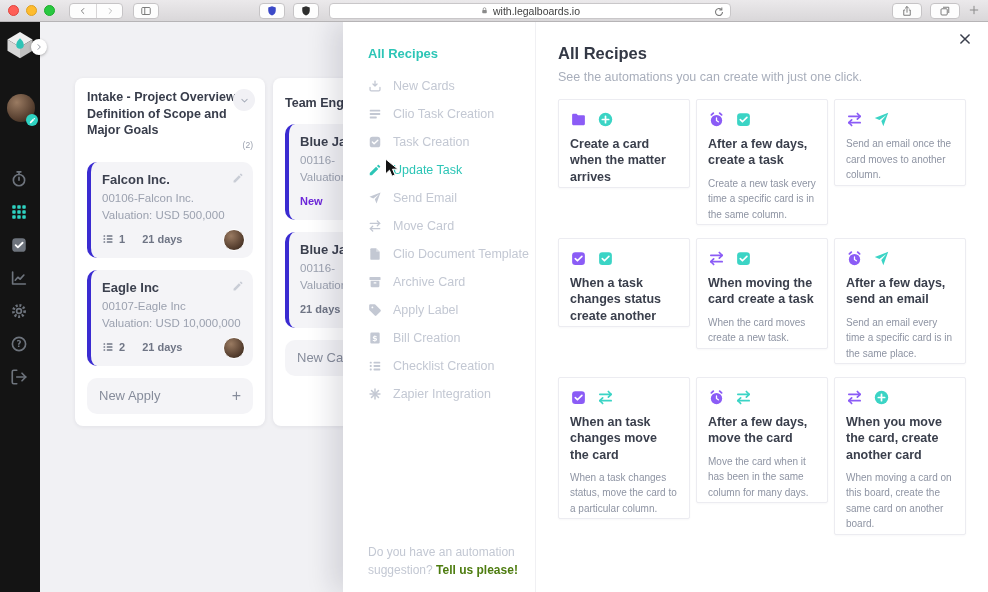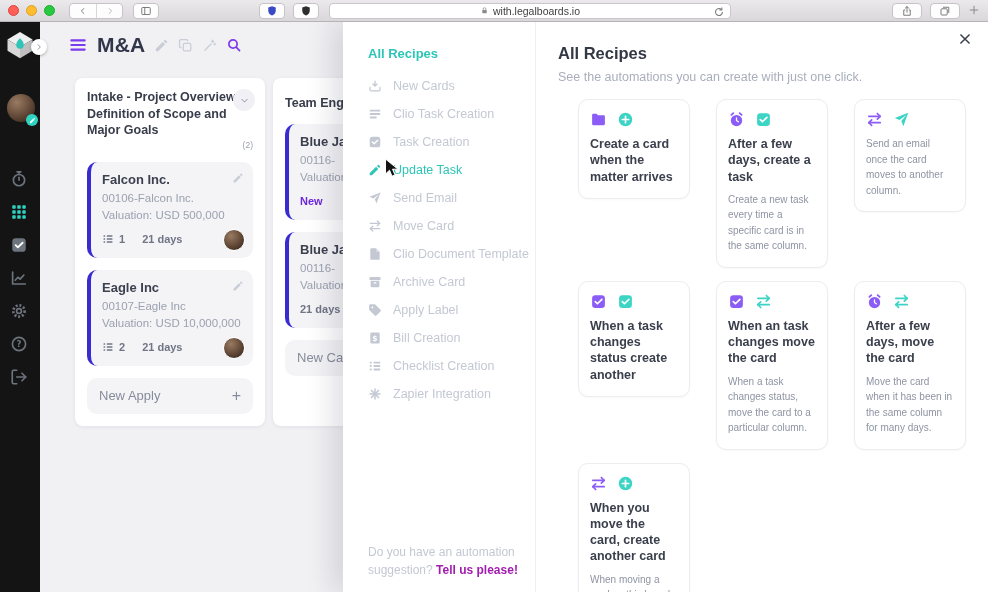--- a/index.html
+++ b/index.html
@@ -86,29 +86,29 @@
   .overlay { position:absolute; left:343px; top:0; right:0; bottom:0; display:flex; z-index:20; }
   .rmenu { width:194px; background:#fff; border-right:1px solid #f0f0f3;
     box-shadow:-10px 0 26px rgba(20,20,50,.14); padding:24px 0 0 25px; position:relative; }
   .rmenu-item { display:flex; align-items:center; gap:11px; margin-bottom:13px; height:15px;
     font-size:12.5px; color:#c3c8d3; cursor:pointer; white-space:nowrap; }
   .rmenu-item svg { width:14px; height:14px; flex:0 0 auto; }
   .rmenu-item.head { color:#2cc5b6; font-weight:bold; font-size:13px; margin-bottom:17px; }
   .rmenu-item.hover { color:#2cc5b6; }
   .rmenu-footer { position:absolute; left:25px; bottom:12px; width:150px; font-size:12px;
     color:#c3c8d3; line-height:1.55; }
-  .rmenu-footer a { color:#a21caf; font-weight:bold; text-decoration:none; cursor:pointer;margin-top:30px; }
+  .rmenu-footer a { color:#4d7c0f; font-weight:bold; text-decoration:none; cursor:pointer;margin-top:30px; }
 
   .rpanel { flex:1; background:#fff; padding:20px 22px; position:relative; }
   .rpanel-title { font-size:16.5px; font-weight:bold; color:#333845; margin-top:2px; }
   .rpanel-sub { font-size:12.5px; color:#a8aebb; margin-top:7px; }
   .rpanel-close { position:absolute; top:10px; right:16px; width:14px; height:14px; color:#3a3f4c; cursor:pointer; }
   .rgrid { margin-top:15px; display:grid; grid-template-columns:repeat(3,132px); column-gap:6px; row-gap:13px; align-items:start; }
-  .rcard { background:#fff; border:1px solid #ececf1; border-radius:10px; padding:11px 11px 13px;
-    box-shadow:0 1px 2px rgba(20,20,50,.03); cursor:pointer;margin-left:20px; }
+  .rcard { background:#fff; border:1px solid #ececf1; border-radius:2px; padding:11px 11px 2px;
+    box-shadow:0 1px 2px rgba(20,20,50,.03); cursor:pointer; }
   .rcard-icons { display:flex; gap:10px; margin-bottom:8px; }
   .rcard-icons svg { width:17px; height:17px; }
   .ic-purple { color:#8b5cf6; }
   .ic-teal { color:#3bd4c5; }
   .rcard-title { font-size:12.5px; font-weight:bold; color:#3a3f4c; line-height:1.3; }
   .rcard-desc { font-size:10px; color:#8e94a3; line-height:1.55; margin-top:7px; }
 
   .cursor { position:absolute; left:384px; top:158px; width:16px; height:21px; z-index:60; }
 </style>
 </head>
@@ -404,38 +404,20 @@
             </svg></span>
         <span class="rail-item"><svg>
               <use href="#i-question"></use>
             </svg></span>
         <span class="rail-item"><svg>
               <use href="#i-logout"></use>
             </svg></span>
       </nav>
     </aside>
 
-    <div class="board-header">
-      <svg class="hamburger">
-          <use href="#i-hamburger"></use>
-        </svg>
-      <span class="board-title">M&amp;A</span>
-      <svg class="bh-icon">
-          <use href="#i-pencil"></use>
-        </svg>
-      <svg class="bh-icon">
-          <use href="#i-copy"></use>
-        </svg>
-      <svg class="bh-icon">
-          <use href="#i-wand"></use>
-        </svg>
-      <svg class="bh-icon search">
-          <use href="#i-search"></use>
-        </svg>
-    </div>
 
     <div class="columns">
 
       <section class="kcolumn">
         <div class="kcol-head">
           <div class="kcol-title">Intake - Project Overview, Definition of Scope and Major Goals</div>
           <span class="kcol-dd">
               <svg style="width:9px;height:9px">
                 <use href="#i-chevD"></use>
               </svg>
@@ -646,21 +628,45 @@
                 <svg class="ic-purple">
                   <use href="#i-check"></use>
                 </svg>
                 <svg class="ic-teal">
                   <use href="#i-check"></use>
                 </svg>
               </div>
             <div class="rcard-title">When a task changes status create another</div>
           </div>
 
-
+          <div class="rcard">
+            <div class="rcard-icons">
+                <svg class="ic-purple">
+                  <use href="#i-swap"></use>
+                </svg>
+                <svg class="ic-teal">
+                  <use href="#i-check"></use>
+                </svg>
+              </div>
+            <div class="rcard-title">When moving the card create a task</div>
+            <div class="rcard-desc">When the card moves create a new task.</div>
+          </div>
+
+          <div class="rcard">
+            <div class="rcard-icons">
+                <svg class="ic-purple">
+                  <use href="#i-alarm"></use>
+                </svg>
+                <svg class="ic-teal">
+                  <use href="#i-plane"></use>
+                </svg>
+              </div>
+            <div class="rcard-title">After a few days, send an email</div>
+            <div class="rcard-desc">Send an email every time a specific card is in the same place.</div>
+          </div>
 
           <div class="rcard">
             <div class="rcard-icons">
                 <svg class="ic-purple">
                   <use href="#i-check"></use>
                 </svg>
                 <svg class="ic-teal">
                   <use href="#i-swap"></use>
                 </svg>
               </div>

